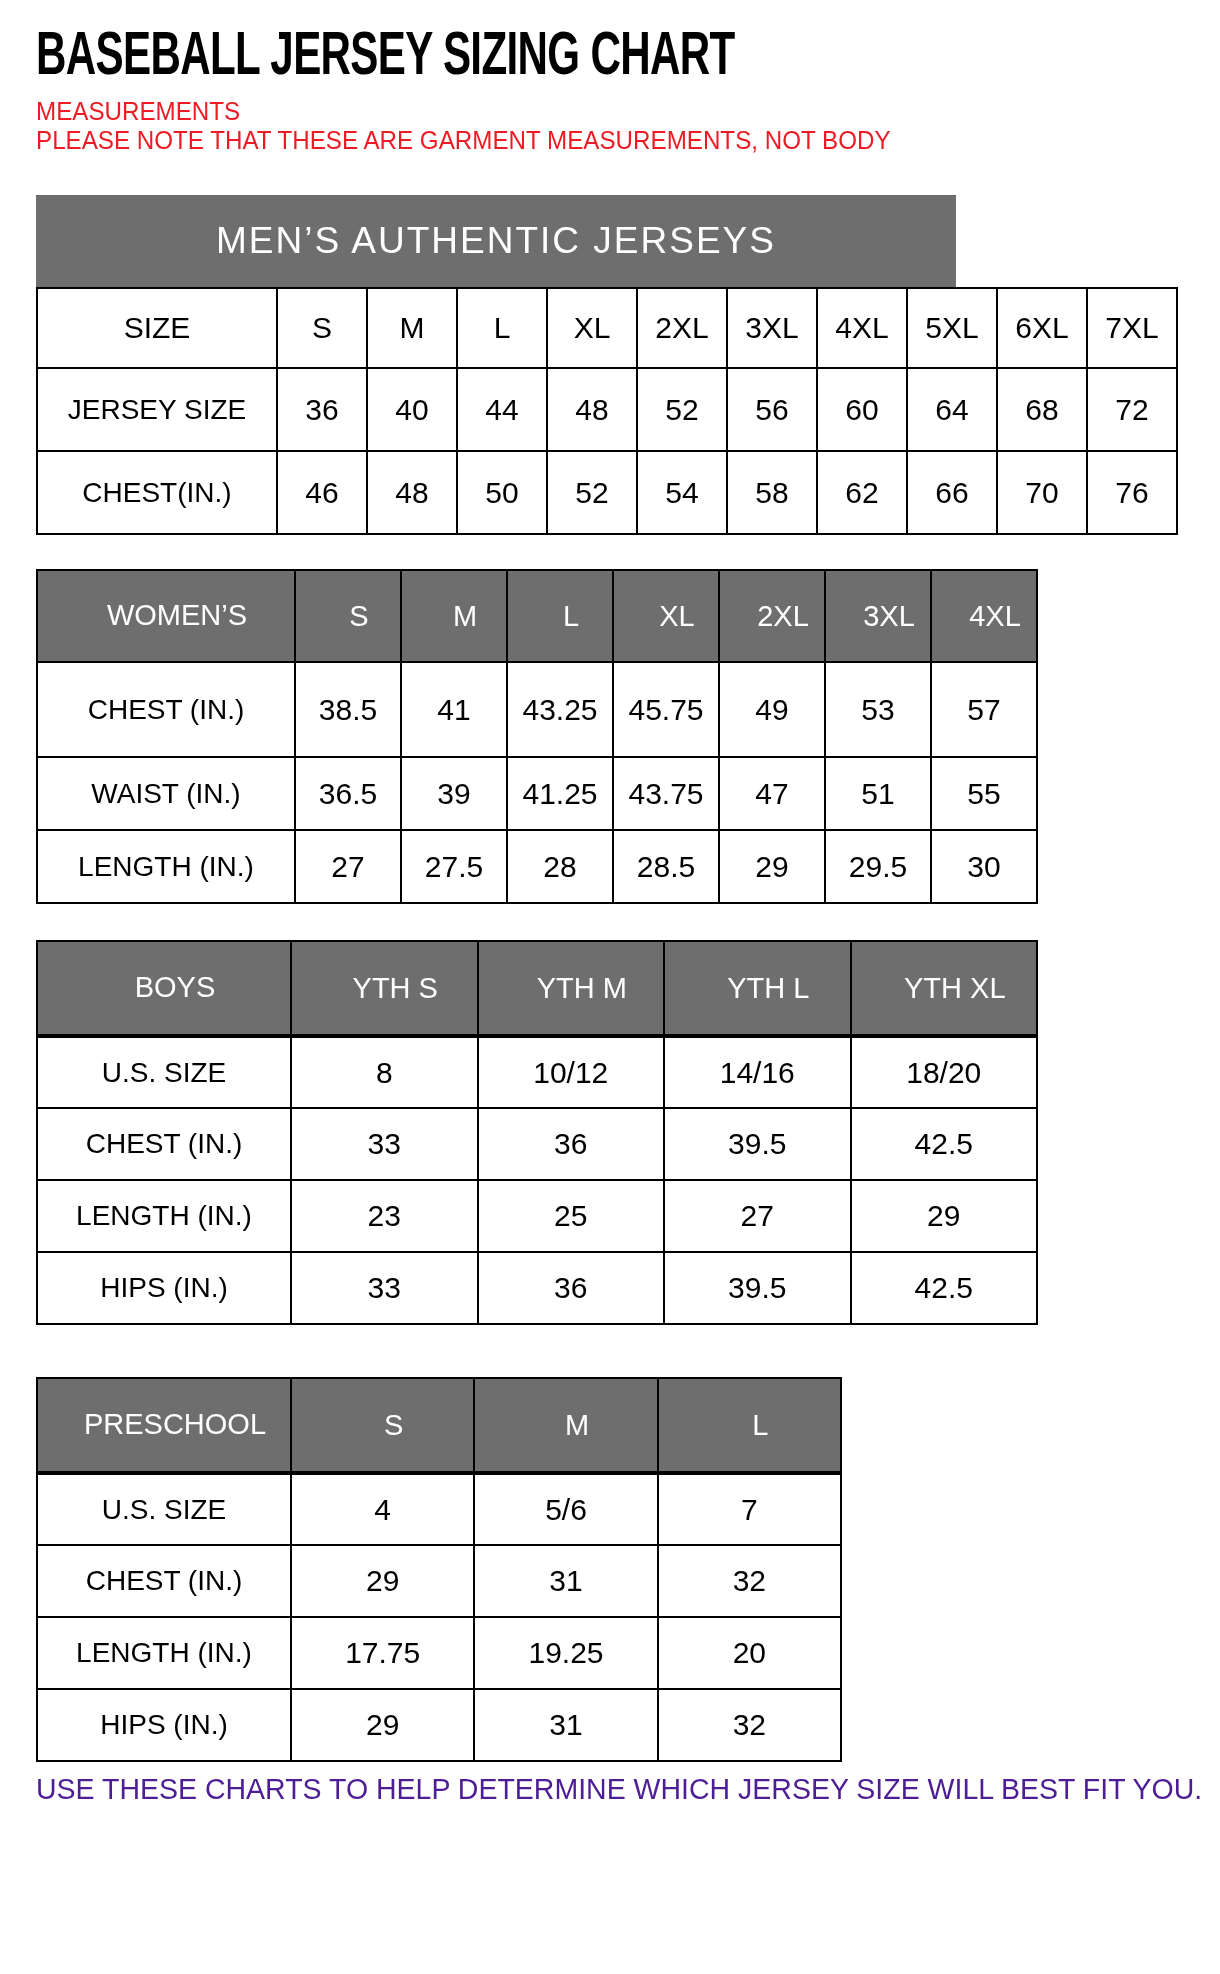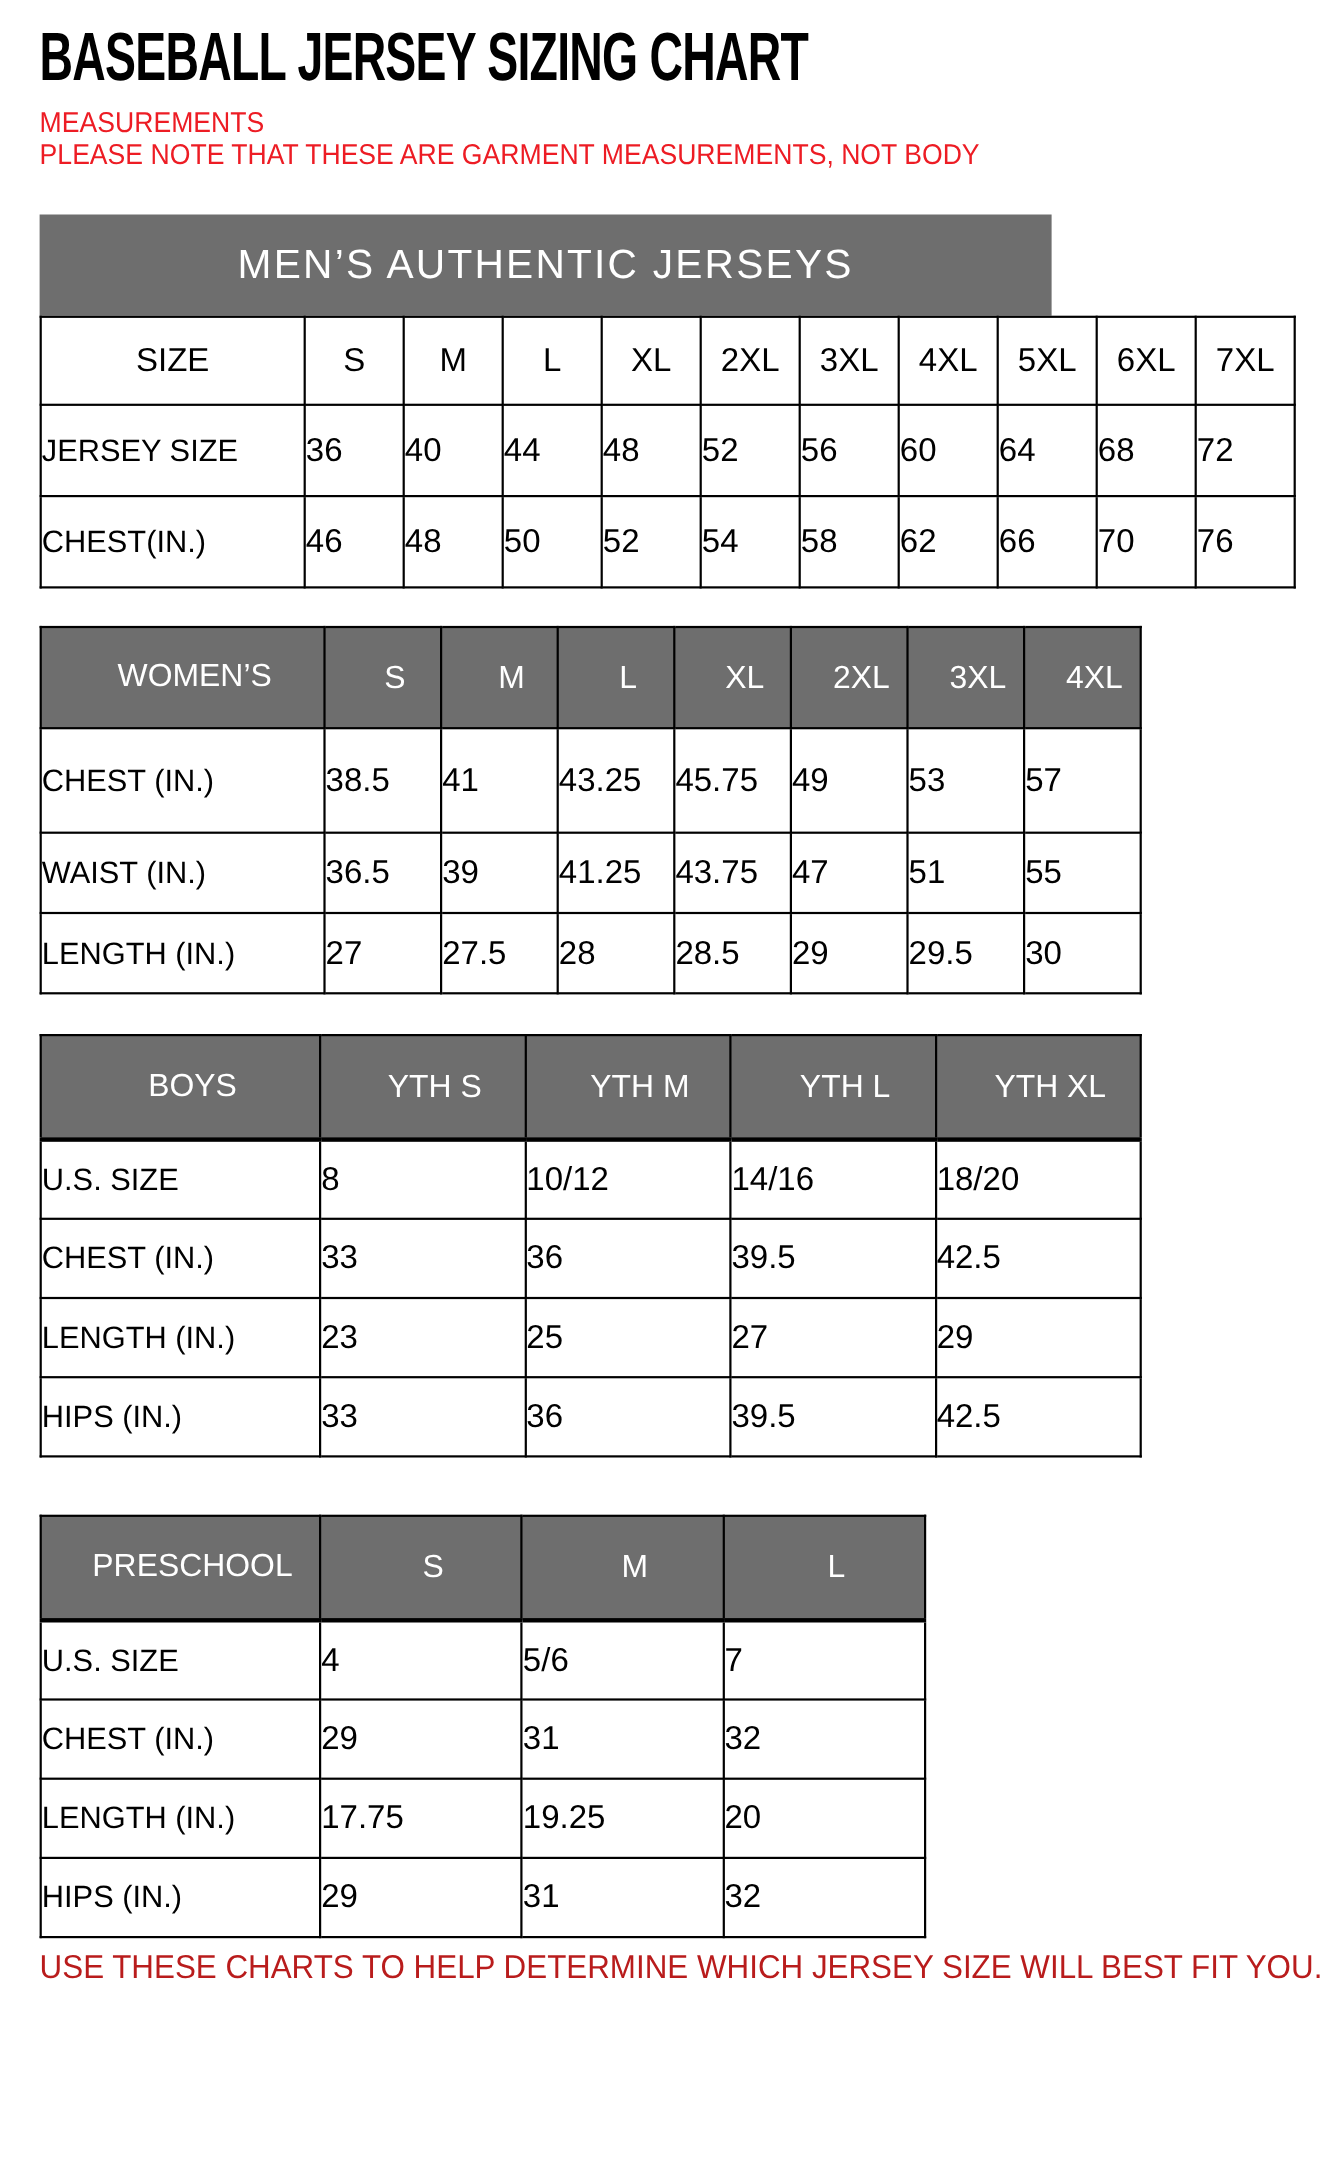--- a/index.html
+++ b/index.html
@@ -42,20 +42,21 @@
     display: inline-block;
     transform: scaleX(0.93);
     transform-origin: 0 50%;
   }
 
   
   section.tblwrap { margin: 0; }
   table.sizing {
     border-collapse: collapse;
     table-layout: fixed;
+    text-align: center;
   }
   table.sizing th, table.sizing td {
     border: 2px solid #000;
     padding: 0;
     font-weight: 400;
     vertical-align: middle;
   }
   table.sizing td { font-size: 30px; }
   table.sizing .lbl {
     font-size: 28px;
@@ -107,21 +108,21 @@
 
   #preschool-section { margin-top: 52px; }
   #preschool { width: 806px; }
   #preschool thead th { height: 92px; border-bottom: 4px solid #000; }
   #preschool th:first-child { width: 230px; }
   #preschool tbody tr { height: 72px; }
 
   
   .footer-note {
     margin-top: 10px;
-    color: #b91c1c;
+    color: #4c1d95;
     font-size: 30px;
     line-height: 34px;
     white-space: nowrap;
   }
   .footer-note .condense-sm {
     display: inline-block;
     transform: scaleX(0.95);
     transform-origin: 0 50%;
   }
 </style>

